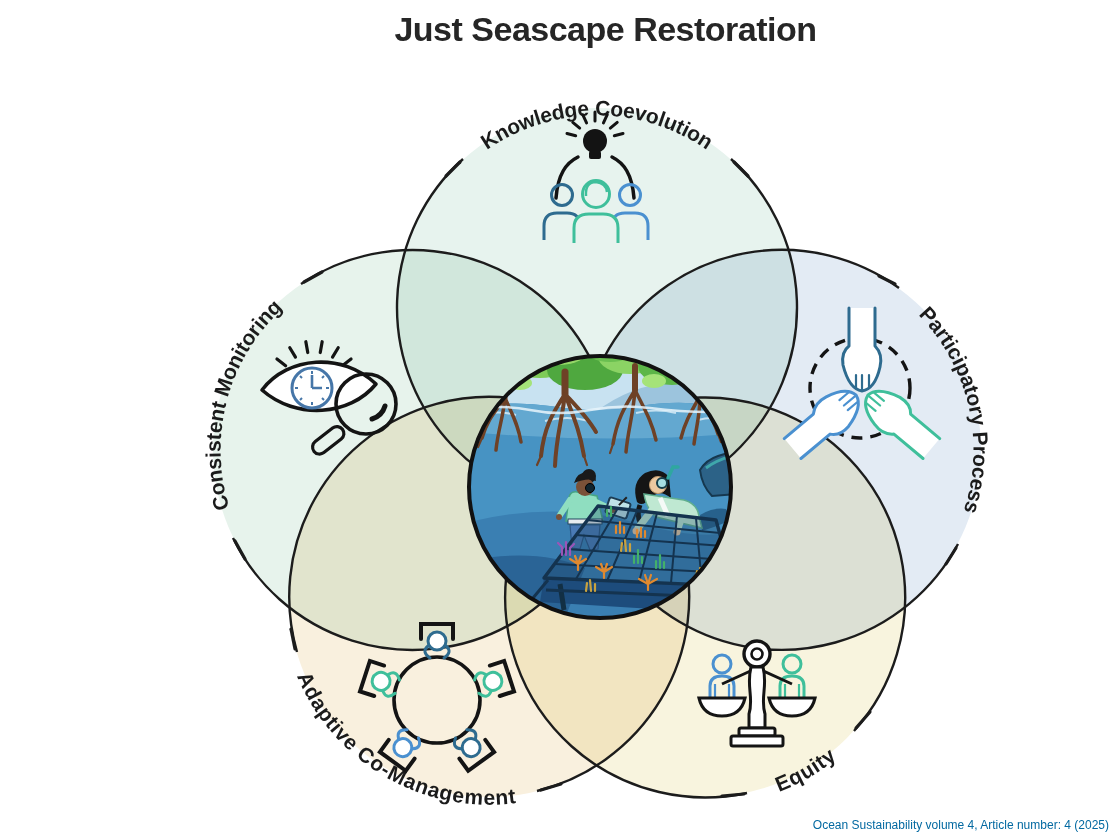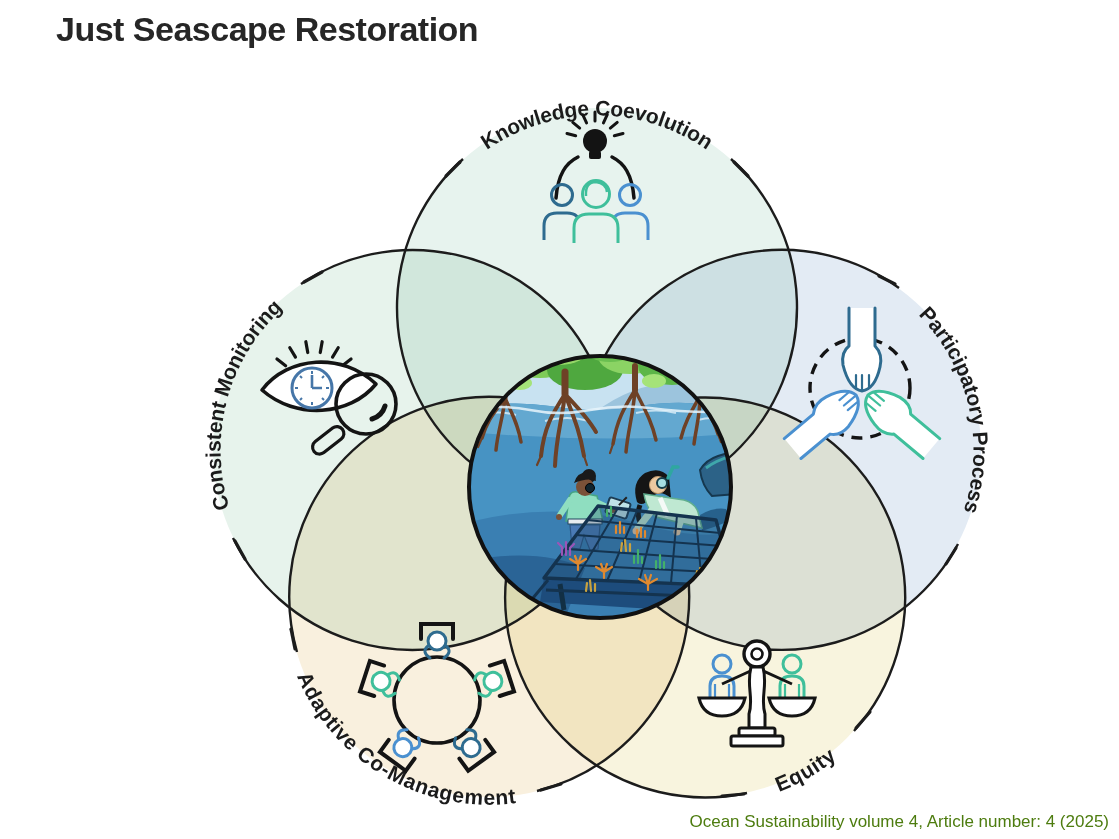--- a/index.html
+++ b/index.html
@@ -1,21 +1,21 @@
 <!DOCTYPE html>
 <html><head>
 <meta charset="utf-8">
 <style>
   html,body{margin:0;padding:0;background:#fff;}
   body{width:1119px;height:839px;position:relative;overflow:hidden;
        font-family:"Liberation Sans",sans-serif;}
   .title{position:absolute;top:10px;left:0;width:100%;box-sizing:border-box;
-         padding-left:56px;font-size:34px;font-weight:bold;
+         padding-left:92px;text-align:center;font-size:34px;font-weight:bold;
          letter-spacing:-0.5px;color:#262626;}
-  .attribution{position:absolute;right:10px;bottom:7px;font-size:17px;color:#4d7c0f;}
+  .attribution{position:absolute;right:10px;bottom:7px;font-size:12px;color:#0369a1;}
   svg.diagram{position:absolute;left:0;top:0;}
   .petal-label{font-size:21px;font-weight:bold;fill:#1b1b1b;letter-spacing:0.2px;}
   .outline{fill:none;stroke:#1c1c1c;stroke-width:2.4;}
   .dash{stroke:#1c1c1c;stroke-width:3.2;stroke-linecap:round;}
   .blend{mix-blend-mode:multiply;}
 </style>
 </head>
 <body>
 
 <div class="title">Just Seascape Restoration</div>

